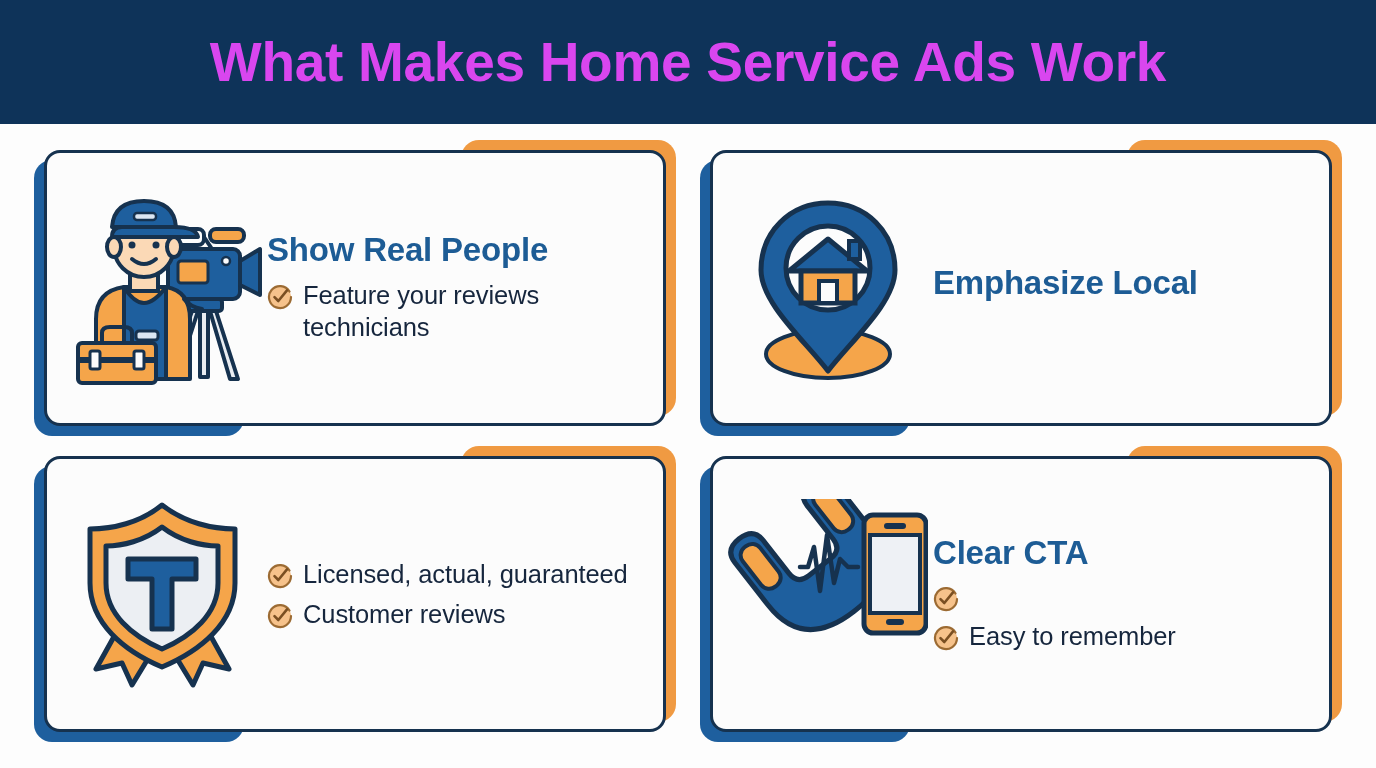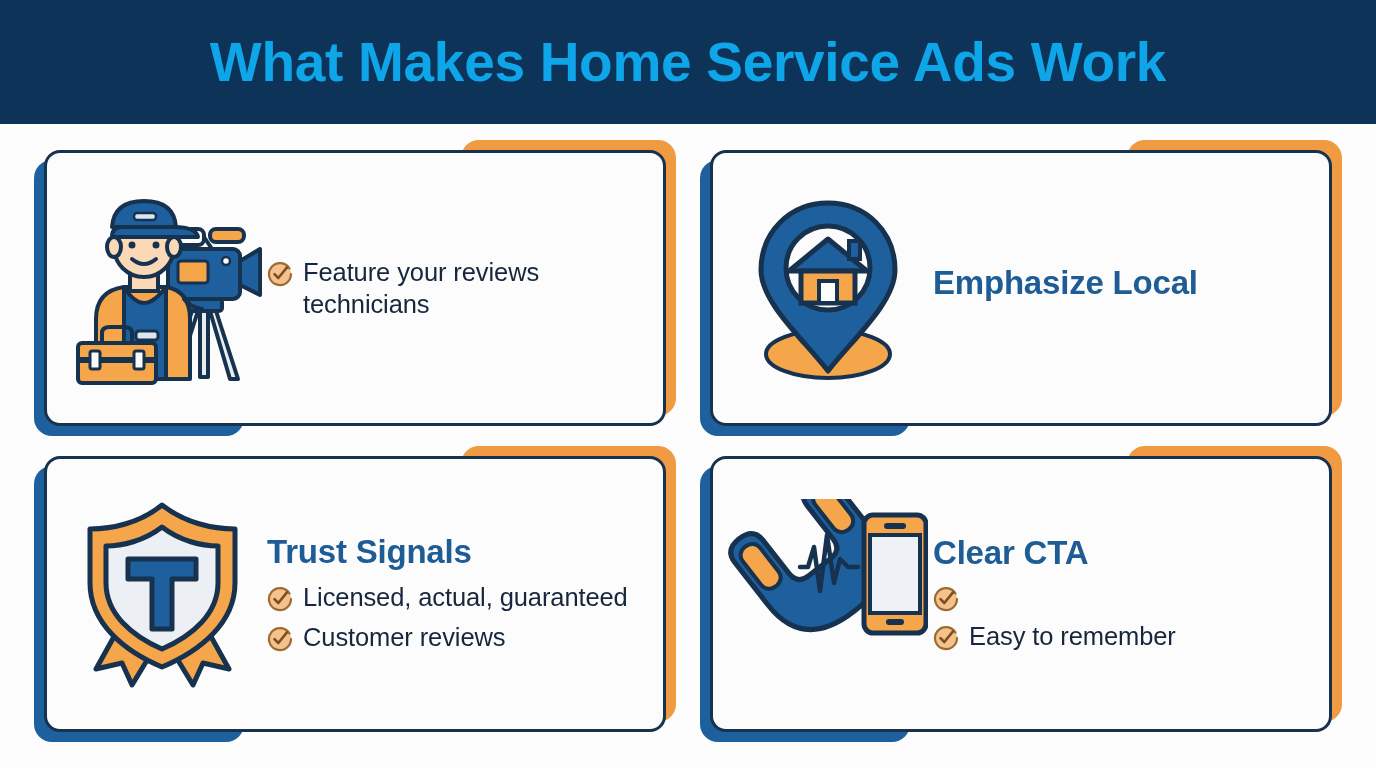--- a/index.html
+++ b/index.html
@@ -19,21 +19,21 @@
   
   .header {
     width: 1376px;
     height: 124px;
     background: #0e3359;
     display: flex;
     align-items: center;
     justify-content: center;
   }
   .header-title {
-    color: #0ea5e9;
+    color: #d946ef;
     font-size: 55px;
     font-weight: bold;
     letter-spacing: -0.3px;
     text-align: center;
     line-height: 1;
   }
 
   
   .grid {
     position: relative;
@@ -196,20 +196,21 @@
 
           <rect x="16" y="152" width="78" height="40" rx="4" fill="#f5a54a" stroke="#16324f" stroke-width="4"></rect>
           <path d="M40 152 L40 142 Q40 136 48 136 L62 136 Q70 136 70 142 L70 152" fill="none" stroke="#16324f" stroke-width="4" stroke-linejoin="round"></path>
           <rect x="16" y="166" width="78" height="6" fill="#16324f"></rect>
           <rect x="28" y="160" width="10" height="18" rx="2" fill="#fcfcfc" stroke="#16324f" stroke-width="3"></rect>
           <rect x="72" y="160" width="10" height="18" rx="2" fill="#fcfcfc" stroke="#16324f" stroke-width="3"></rect>
         </svg>
       </div>
 
       <div class="card-body">
+        <div class="card-title">Show Real People</div>
         <ul class="bullets">
           <li class="bullet">
             <span class="bullet-icon">
               <svg width="26" height="26" viewBox="0 0 26 26">
                 <circle cx="13" cy="13" r="11" fill="#f6c28b"></circle>
                 <path d="M22.5 7.5 A11 11 0 1 0 24 13" fill="none" stroke="#9c6b33" stroke-width="2.2" stroke-linecap="round"></path>
                 <path d="M7.5 13.2 L11.3 17 L20 6.4" fill="none" stroke="#7a4f22" stroke-width="2.6" stroke-linecap="round" stroke-linejoin="round"></path>
               </svg>
             </span>
             <span class="bullet-text">Feature your reviews technicians</span>
@@ -258,21 +259,20 @@
 
           <path d="M92 8 C70 26 42 32 20 32 L20 86 C20 126 54 154 92 170 C130 154 165 126 165 86 L165 32 C143 32 115 26 92 8 Z" fill="#f5a54a" stroke="#16324f" stroke-width="5" stroke-linejoin="round"></path>
 
           <path d="M92 30 C74 44 52 49 36 49 L36 86 C36 117 62 139 92 152 C122 139 148 117 148 86 L148 49 C132 49 110 44 92 30 Z" fill="#eceff3" stroke="#16324f" stroke-width="5" stroke-linejoin="round"></path>
 
           <path d="M58 62 L126 62 L126 82 L102 82 L102 132 L82 132 L82 82 L58 82 Z" fill="#1e5f9e" stroke="#16324f" stroke-width="5" stroke-linejoin="round"></path>
         </svg>
       </div>
 
       <div class="card-body">
-        <div class="card-title">Trust Signals</div>
         <ul class="bullets">
           <li class="bullet">
             <span class="bullet-icon">
               <svg width="26" height="26" viewBox="0 0 26 26">
                 <circle cx="13" cy="13" r="11" fill="#f6c28b"></circle>
                 <path d="M22.5 7.5 A11 11 0 1 0 24 13" fill="none" stroke="#9c6b33" stroke-width="2.2" stroke-linecap="round"></path>
                 <path d="M7.5 13.2 L11.3 17 L20 6.4" fill="none" stroke="#7a4f22" stroke-width="2.6" stroke-linecap="round" stroke-linejoin="round"></path>
               </svg>
             </span>
             <span class="bullet-text">Licensed, actual, guaranteed</span>

